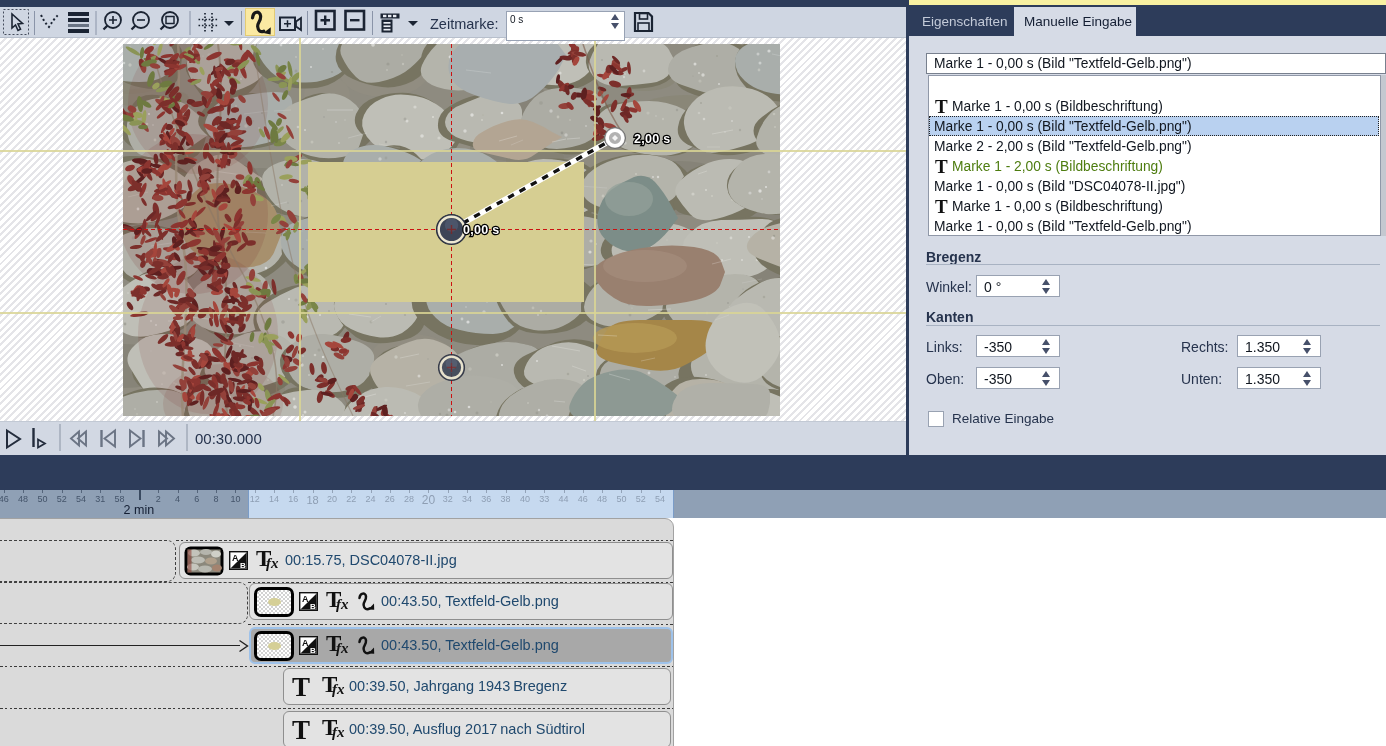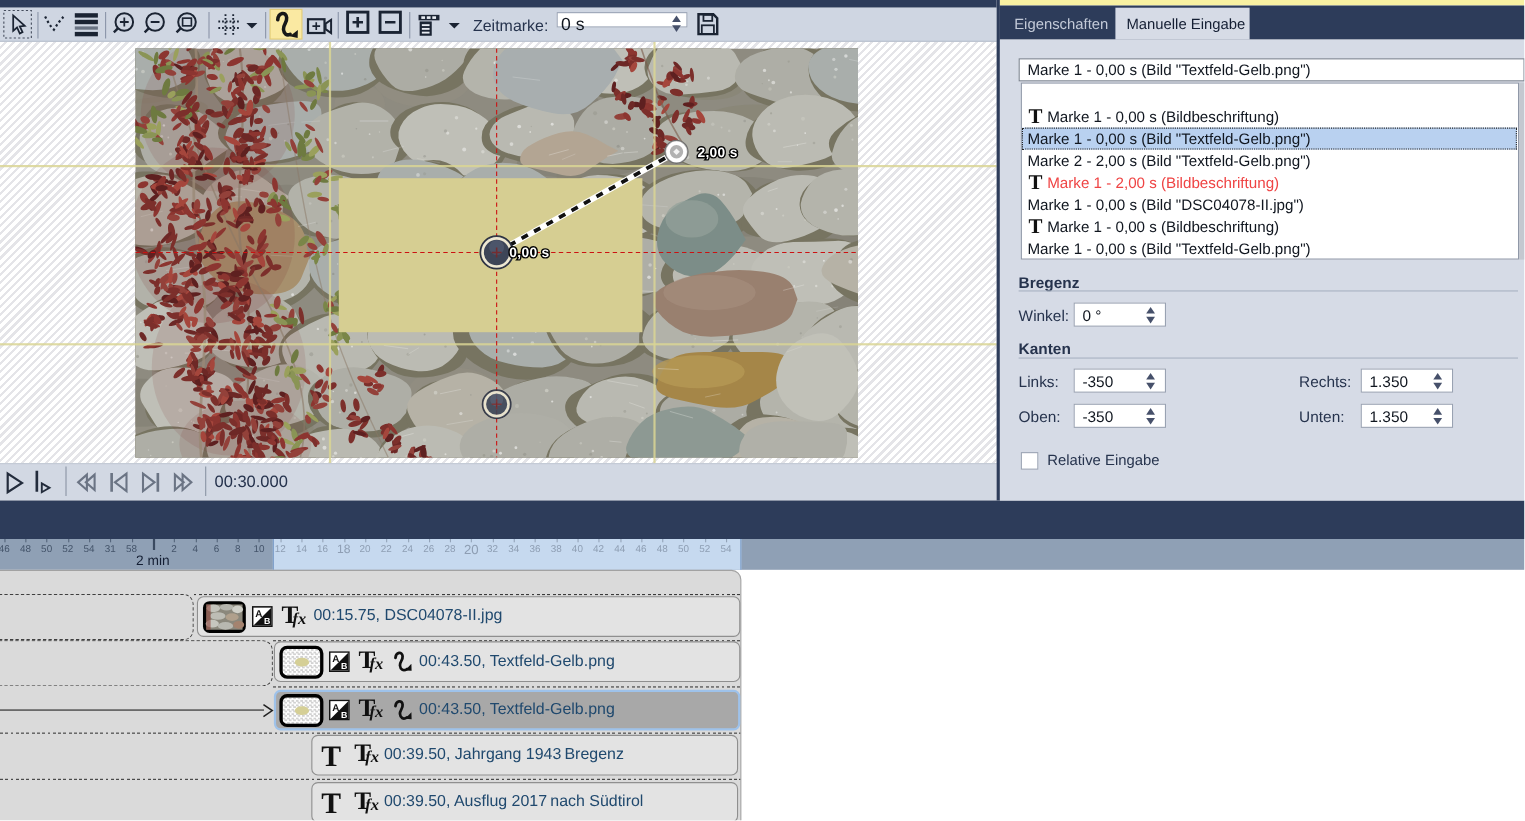--- a/index.html
+++ b/index.html
@@ -1649,21 +1649,21 @@
 <rect x="383" y="7.8" width="3.4" height="2.4" fill="#e8ecf2"></rect>
       <rect x="388" y="7.8" width="3.4" height="2.4" fill="#e8ecf2"></rect>
       <rect x="393" y="7.8" width="3.4" height="2.4" fill="#e8ecf2"></rect>
 <rect x="381.5" y="12.5" width="11" height="13" fill="#1b2433"></rect>
 <rect x="383.5" y="15" width="7" height="1.7" fill="#e8ecf2"></rect>
 <rect x="383.5" y="18.4" width="7" height="1.7" fill="#e8ecf2"></rect>
 <rect x="383.5" y="21.8" width="7" height="1.7" fill="#e8ecf2"></rect>
 <path d="M408,14 L418,14 L413,19 Z" fill="#1b2433"></path>
 </svg>
 <span class="lbl" style="left:430px;top:16px;font-size:14.5px">Zeitmarke:</span>
-<div class="inp" style="left:506px;top:11px;width:119px;height:14px;border-color:#98a2b4;font-size:16px">
+<div class="inp" style="left:506px;top:11px;width:119px;height:30px;border-color:#98a2b4;font-size:10px">
       <span style="position:absolute;left:3px;top:2px">0 s</span>
     </div>
 <div class="spin up" style="left:611px;top:14px"></div>
     <div class="spin dn" style="left:611px;top:23px"></div>
 <svg class="abs" style="left:633px;top:11px" width="21" height="22" viewBox="0 0 21 22">
       <path d="M2,2 L15.5,2 L19,5.5 L19,20 L2,20 Z" fill="none" stroke="#1b2433" stroke-width="2.2"></path>
       <rect x="6.5" y="2.5" width="8" height="5.5" fill="none" stroke="#1b2433" stroke-width="1.6"></rect>
       <rect x="5" y="12" width="11" height="8" fill="none" stroke="#1b2433" stroke-width="1.6"></rect>
     </svg>
 <div class="abs" style="left:0;top:421px;width:906px;height:34px;background:#d2d8e3;border-top:1px solid #c2c9d4;box-sizing:border-box"></div>
@@ -1734,21 +1734,21 @@
 <span class="rul" style="left:447.7px;top:494px;font-size:9px;color:#8e9eb3">32</span>
 <div class="abs" style="left:467.0px;top:490px;width:1px;height:3px;background:#93a3b8"></div>
 <span class="rul" style="left:467.0px;top:494px;font-size:9px;color:#8e9eb3">34</span>
 <div class="abs" style="left:486.3px;top:490px;width:1px;height:3px;background:#93a3b8"></div>
 <span class="rul" style="left:486.3px;top:494px;font-size:9px;color:#8e9eb3">36</span>
 <div class="abs" style="left:505.6px;top:490px;width:1px;height:3px;background:#93a3b8"></div>
 <span class="rul" style="left:505.6px;top:494px;font-size:9px;color:#8e9eb3">38</span>
 <div class="abs" style="left:524.9px;top:490px;width:1px;height:3px;background:#93a3b8"></div>
 <span class="rul" style="left:524.9px;top:494px;font-size:9px;color:#8e9eb3">40</span>
 <div class="abs" style="left:544.2px;top:490px;width:1px;height:3px;background:#93a3b8"></div>
-<span class="rul" style="left:544.2px;top:494px;font-size:9px;color:#8e9eb3">42</span>
+<span class="rul" style="left:544.2px;top:494px;font-size:9px;color:#8e9eb3">33</span>
 <div class="abs" style="left:563.5px;top:490px;width:1px;height:3px;background:#93a3b8"></div>
 <span class="rul" style="left:563.5px;top:494px;font-size:9px;color:#8e9eb3">44</span>
 <div class="abs" style="left:582.8px;top:490px;width:1px;height:3px;background:#93a3b8"></div>
 <span class="rul" style="left:582.8px;top:494px;font-size:9px;color:#8e9eb3">46</span>
 <div class="abs" style="left:602.1px;top:490px;width:1px;height:3px;background:#93a3b8"></div>
 <span class="rul" style="left:602.1px;top:494px;font-size:9px;color:#8e9eb3">48</span>
 <div class="abs" style="left:621.4px;top:490px;width:1px;height:3px;background:#93a3b8"></div>
 <span class="rul" style="left:621.4px;top:494px;font-size:9px;color:#8e9eb3">50</span>
 <div class="abs" style="left:640.7px;top:490px;width:1px;height:3px;background:#93a3b8"></div>
 <span class="rul" style="left:640.7px;top:494px;font-size:9px;color:#8e9eb3">52</span>
@@ -1854,21 +1854,21 @@
       <span style="position:absolute;left:7px;top:2px;white-space:pre">Marke 1 - 0,00 s (Bild "Textfeld-Gelb.png")</span>
     </div>
 <div class="abs" style="left:928px;top:75px;width:453px;height:161px;background:#fff;border:1px solid #9098a8;box-sizing:border-box"></div>
 <div class="abs" style="left:1381px;top:75px;width:5px;height:161px;background:#c4c8d0"></div>
 <span class="abs" style="left:935px;top:97px;font-family:'Liberation Serif',serif;font-size:19px;font-weight:bold;color:#111;line-height:1">T</span>
 <span class="abs" style="left:952px;top:99px;font-size:13.8px;color:#10161f;white-space:pre">Marke 1 - 0,00 s (Bildbeschriftung)</span>
 <div class="abs" style="left:929px;top:116px;width:450px;height:20px;background:#b9d1f0;border:1px dotted #222;box-sizing:border-box"></div>
 <span class="abs" style="left:934px;top:119px;font-size:13.8px;color:#10161f;white-space:pre">Marke 1 - 0,00 s (Bild "Textfeld-Gelb.png")</span>
 <span class="abs" style="left:934px;top:139px;font-size:13.8px;color:#10161f;white-space:pre">Marke 2 - 2,00 s (Bild "Textfeld-Gelb.png")</span>
 <span class="abs" style="left:935px;top:157px;font-family:'Liberation Serif',serif;font-size:19px;font-weight:bold;color:#111;line-height:1">T</span>
-<span class="abs" style="left:952px;top:159px;font-size:13.8px;color:#ef4444;white-space:pre">Marke 1 - 2,00 s (Bildbeschriftung)</span>
+<span class="abs" style="left:952px;top:159px;font-size:13.8px;color:#4d7c0f;white-space:pre">Marke 1 - 2,00 s (Bildbeschriftung)</span>
 <span class="abs" style="left:934px;top:179px;font-size:13.8px;color:#10161f;white-space:pre">Marke 1 - 0,00 s (Bild "DSC04078-II.jpg")</span>
 <span class="abs" style="left:935px;top:197px;font-family:'Liberation Serif',serif;font-size:19px;font-weight:bold;color:#111;line-height:1">T</span>
 <span class="abs" style="left:952px;top:199px;font-size:13.8px;color:#10161f;white-space:pre">Marke 1 - 0,00 s (Bildbeschriftung)</span>
 <span class="abs" style="left:934px;top:219px;font-size:13.8px;color:#10161f;white-space:pre">Marke 1 - 0,00 s (Bild "Textfeld-Gelb.png")</span>
 <span class="lbl" style="left:926px;top:249px;font-weight:bold;font-size:14px">Bregenz</span>
 <div class="abs" style="left:926px;top:264px;width:454px;height:1px;background:#a8b2c2"></div>
 <span class="lbl" style="left:926px;top:279px">Winkel:</span>
 <div class="inp" style="left:976px;top:275px;width:84px;height:22px">
       <span style="position:absolute;left:7px;top:3px">0 °</span>
     </div>

